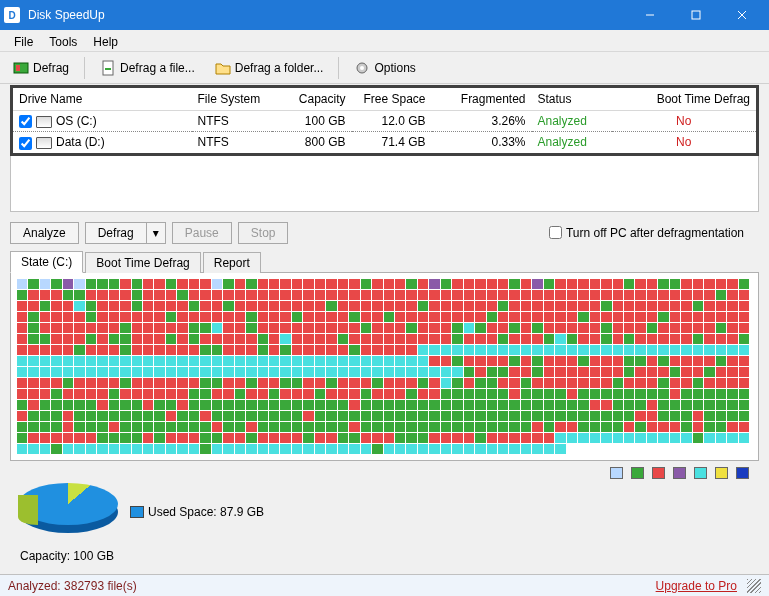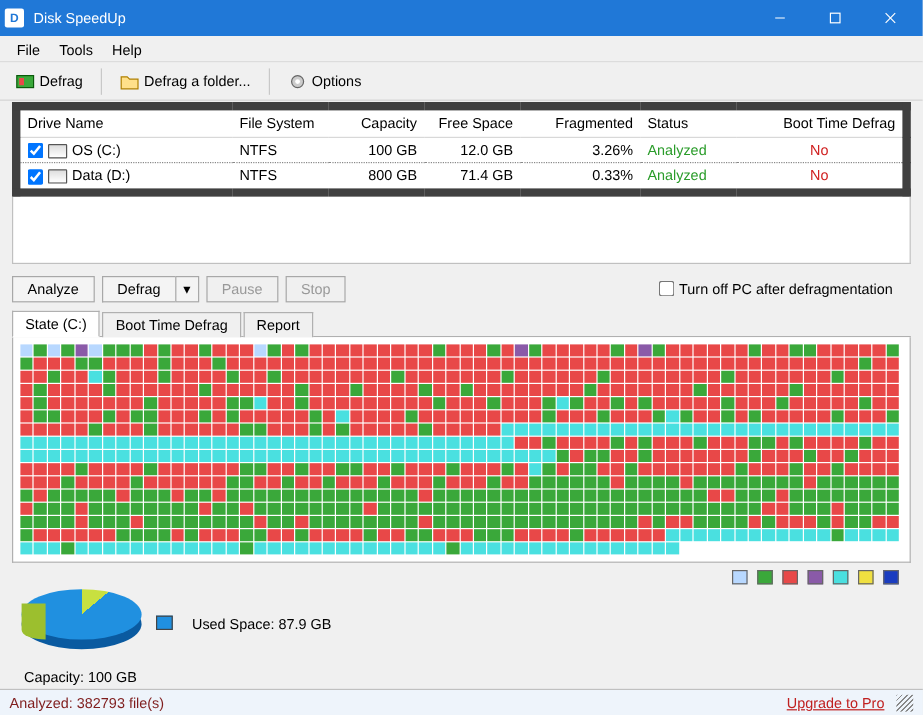--- a/index.html
+++ b/index.html
@@ -14,21 +14,21 @@
 .menubar { height: 22px; background: #f0f0f0; display: flex; align-items: flex-end; padding: 0 6px; border-bottom: 1px solid #d8d8d8; }
 .menubar .menu-item { padding: 2px 8px; cursor: pointer; }
 
 .toolbar { height: 32px; background: #f0f0f0; display: flex; align-items: center; padding: 2px 6px; gap: 6px; border-bottom: 1px solid #d0d0d0; }
 .tool-btn { display: flex; align-items: center; gap: 4px; padding: 3px 6px; border: 1px solid transparent; cursor: pointer; border-radius: 2px; }
 .tool-icon { width: 16px; height: 16px; display: inline-flex; align-items: center; justify-content: center; }
 .toolbar .sep { width: 1px; height: 22px; background: #c8c8c8; margin: 0 2px; }
 
 .content { padding: 1px 10px 0 10px; background: #f0f0f0; }
 
-.drive-table { width: 100%; border: 7px solid #404040; background: #fff; border-collapse: collapse; font-size: 12px; }
+.drive-table { width: 100%; border: 3px solid #404040; background: #fff; border-collapse: collapse; font-size: 12px; }
 .drive-table th { text-align: left; font-weight: normal; padding: 4px 6px; border-bottom: 1px solid #d8d8d8; background: #fff; }
 .drive-table th.r { text-align: right; }
 .drive-table td { padding: 3px 6px; white-space: nowrap; }
 .drive-table td.r { text-align: right; }
 .drive-table tbody tr:first-child td { border-top: 1px dotted #888; border-bottom: 1px dotted #888; }
 .drive-table tbody tr td:first-child { border-left: 1px dotted #888; }
 .drive-table tbody tr:first-child td:first-child { border-left: none; }
 .chk { vertical-align: middle; margin-right: 4px; }
 .drive-icon { display: inline-block; width: 16px; height: 12px; border: 1px solid #555; border-radius: 1px; background: linear-gradient(#ddd,#fff); margin-right: 4px; vertical-align: middle; }
 .status-ok { color: #2a9c2a; margin-left: 34px; }
@@ -59,21 +59,21 @@
 
 .legend { display: flex; justify-content: flex-end; gap: 8px; padding: 6px 10px 0 10px; }
 .legend .sw { width: 13px; height: 12px; border: 1px solid #666; }
 
 .pie-area { display: flex; align-items: center; gap: 12px; padding: 4px 8px 4px 8px; }
 .pie { width: 100px; height: 58px; position: relative; }
 .pie-base { position:absolute; top:8px; left:0; width:100px; height:42px; border-radius:50%; background:#0a5aa0; }
 .pie-top { position:absolute; top:0; left:0; width:100px; height:42px; border-radius:50%; background: conic-gradient(#c8e040 0 50deg, #2090e0 50deg 360deg); }
 .pie-top::after{content:"";position:absolute;left:0;top:12px;width:20px;height:30px;background:#9cbf2e;border-bottom-left-radius:50px 20px;}
 .pie-legend-rows { display:flex; flex-direction:column; gap:6px; font-size:12px;}
-.pie-legend-rows .row { display:flex; align-items:flex-start; gap:16px; }
+.pie-legend-rows .row { display:flex; align-items:center; gap:4px; }
 .pie-legend-rows .sw { width:14px; height:12px; border:1px solid #444; }
 .cap-line { padding: 4px 10px 0 10px; font-size:12px; }
 
 .statusbar { position: absolute; bottom: 0; left:0; right:0; height: 22px; border-top: 1px solid #c0c0c0; background: #eef4fb; display: flex; align-items: center; padding: 0 8px; font-size:12px; }
 .statusbar .left { color: #7f1d1d; }
 .statusbar .spacer { flex:1; }
 .statusbar .upgrade { color: #c02020; text-decoration: underline; cursor: pointer; margin-right: 10px;}
 .statusbar .grip { width:14px; height:14px; background: repeating-linear-gradient(135deg,#888 0 1px,transparent 1px 3px); cursor:nwse-resize;}
 </style>
 </head>
@@ -112,20 +112,29 @@
   <div class="tool-btn">
     <span class="tool-icon">
         <svg width="16" height="16">
           <rect x="1" y="3" width="14" height="10" fill="#3aa83a" stroke="#0a5a0a"></rect>
           <rect x="3" y="5" width="4" height="6" fill="#e84848"></rect>
         </svg>
       </span>
     <span>Defrag</span>
   </div>
   <div class="sep"></div>
+  <div class="tool-btn">
+    <span class="tool-icon">
+        <svg width="16" height="16">
+          <rect x="3" y="1" width="10" height="14" fill="#fff" stroke="#666"></rect>
+          <rect x="5" y="8" width="6" height="2" fill="#3aa83a"></rect>
+        </svg>
+      </span>
+    <span>Defrag a file...</span>
+  </div>
   <div class="tool-btn">
     <span class="tool-icon">
         <svg width="16" height="16">
           <path d="M1 4h5l2 2h7v8H1z" fill="#ffe08a" stroke="#b08000"></path>
         </svg>
       </span>
     <span>Defrag a folder...</span>
   </div>
   <div class="sep"></div>
   <div class="tool-btn">

